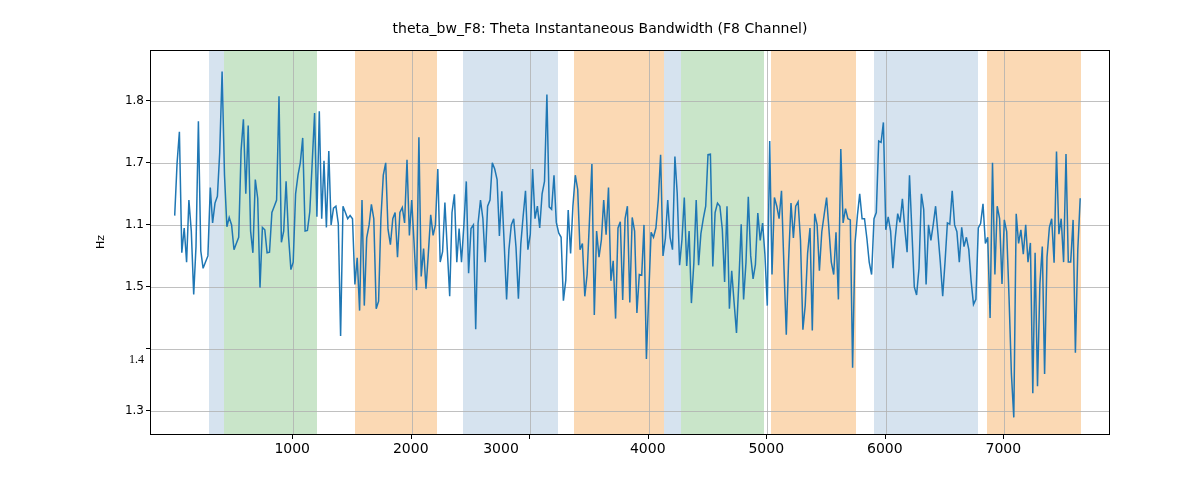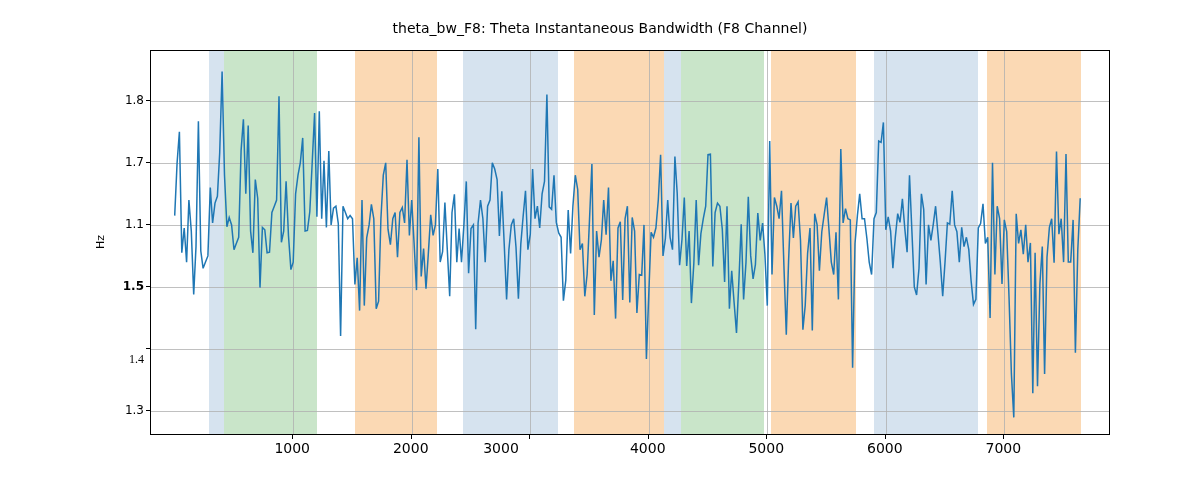--- a/index.html
+++ b/index.html
@@ -159,20 +159,20 @@
     <div class="xtick" style="left: 766.296px;">5000</div>
     <div class="tickmark-x" style="left: 884.815px;"></div>
     <div class="xtick" style="left: 884.815px;">6000</div>
     <div class="tickmark-x" style="left: 1003.33px;"></div>
     <div class="xtick" style="left: 1003.33px;">7000</div>
     <div class="tickmark-y" style="top: 410.161px;"></div>
     <div class="ytick" style="top: 410.161px;">1.3</div>
     <div class="tickmark-y" style="top: 348.065px;"></div>
     <div class="ytick" style="top: 359px; font-family: Liberation Serif, serif;">1.4</div>
     <div class="tickmark-y" style="top: 285.968px;"></div>
-    <div class="ytick" style="top: 285.968px; font-weight: bold;">1.5</div>
+    <div class="ytick" style="top: 285.968px;">1.5</div>
     <div class="tickmark-y" style="top: 223.871px;"></div>
     <div class="ytick" style="top: 223.871px;">1.1</div>
     <div class="tickmark-y" style="top: 161.774px;"></div>
     <div class="ytick" style="top: 161.774px;">1.7</div>
     <div class="tickmark-y" style="top: 99.6774px;"></div>
     <div class="ytick" style="top: 99.6774px;">1.8</div>
   </div>
 
 </body></html>

